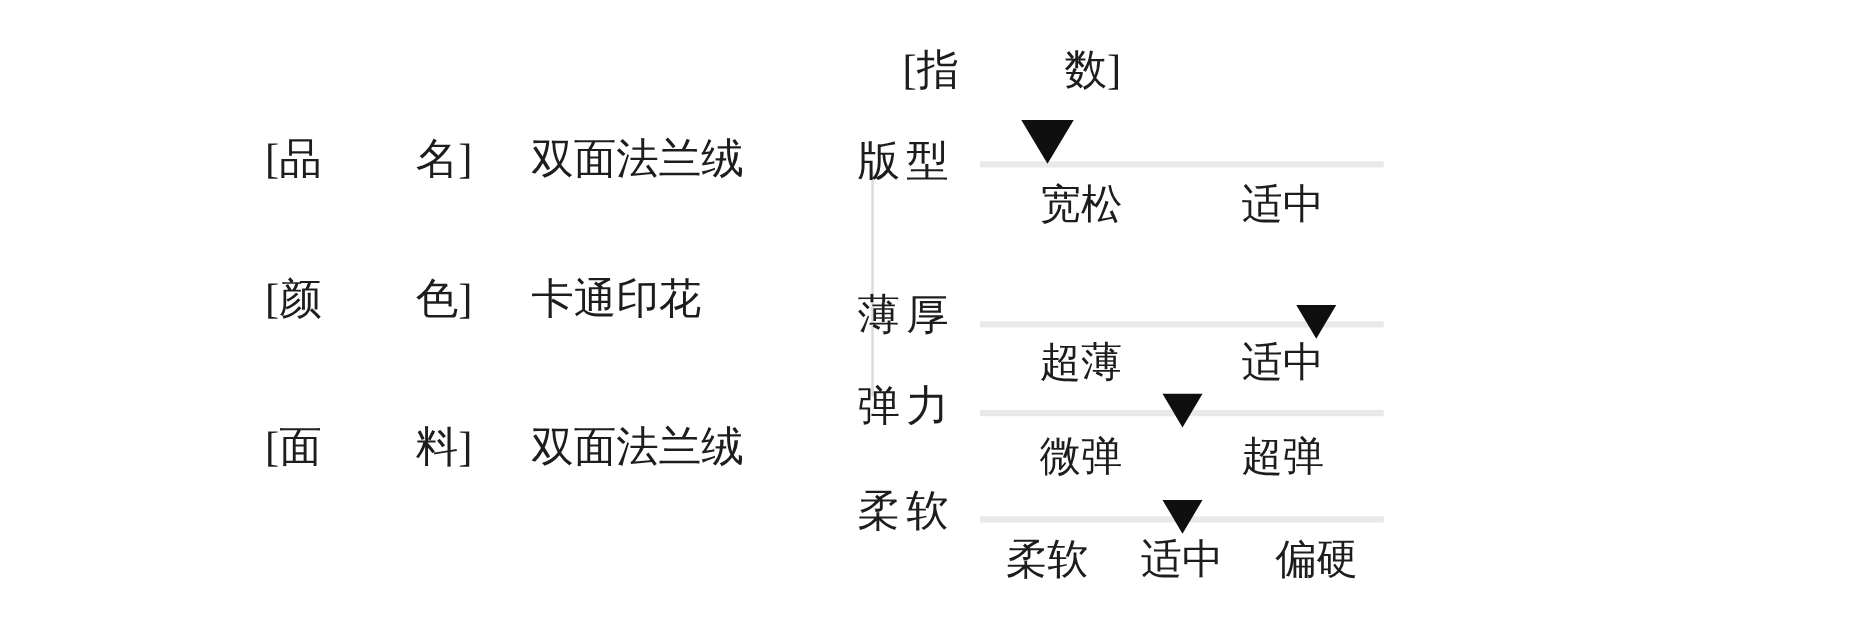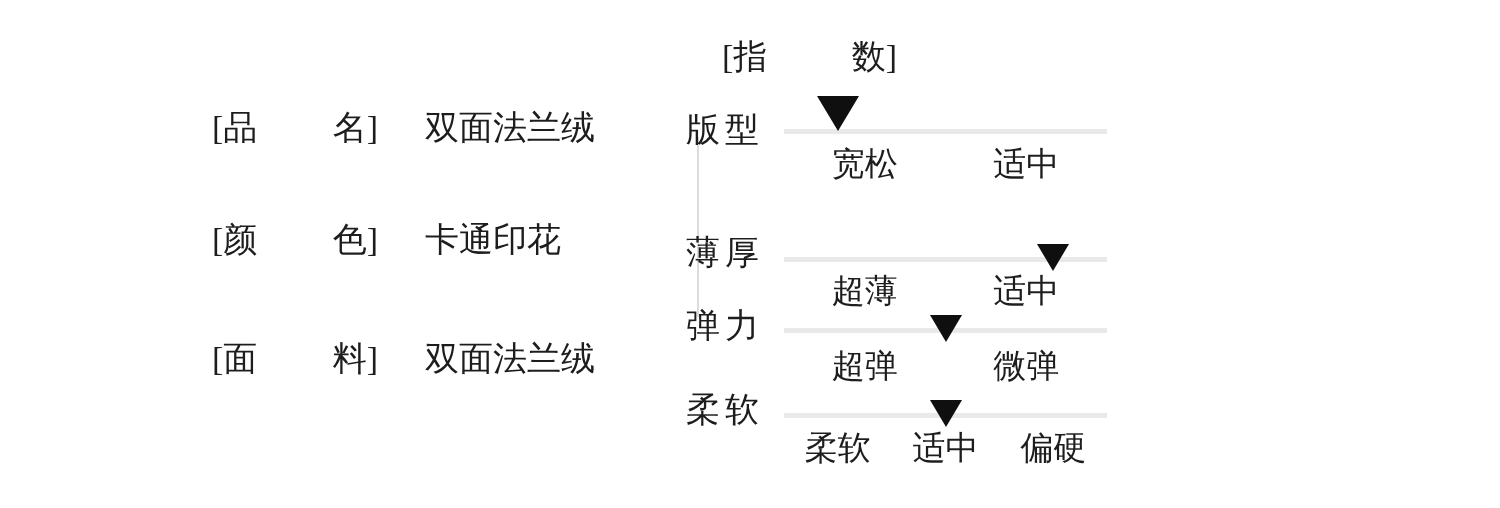--- a/index.html
+++ b/index.html
@@ -156,22 +156,22 @@
         <div class="options" style="top: 38px;">
           <span class="opt">超薄</span>
           <span class="opt">适中</span>
         </div>
         <div class="marker" style="left: 351.167px; top: 9px;"></div>
       </div>
       <div class="idx-row" style="top: 308px;">
         <span class="idx-label">弹力</span>
         <div class="track" style="top: 20px;"></div>
         <div class="options" style="top: 40px;">
+          <span class="opt">微弹</span>
           <span class="opt">超弹</span>
-          <span class="opt">微弹</span>
         </div>
         <div class="marker" style="left: 243.5px; top: 7px;"></div>
       </div>
       <div class="idx-row" style="top: 392px;">
         <span class="idx-label">柔软</span>
         <div class="track" style="top: 21px;"></div>
         <div class="options" style="top: 38px;">
           <span class="opt">柔软</span>
           <span class="opt">适中</span>
           <span class="opt">偏硬</span>

